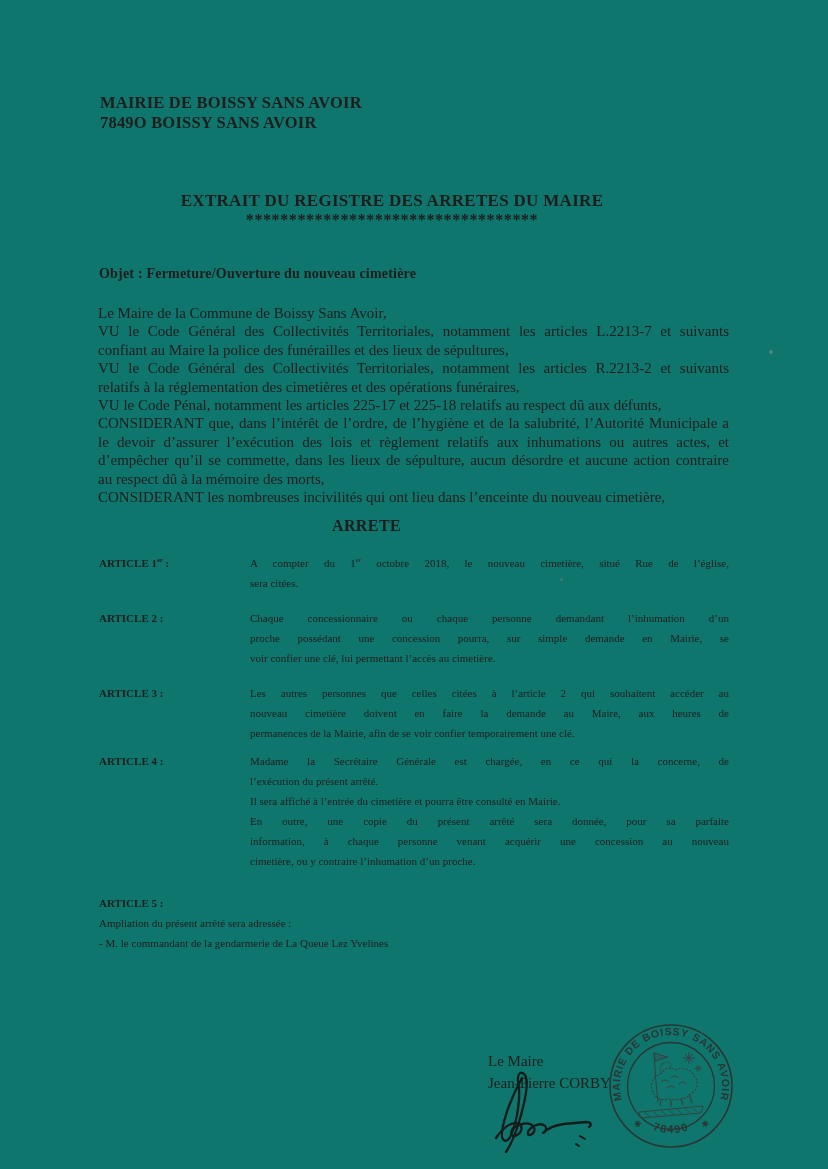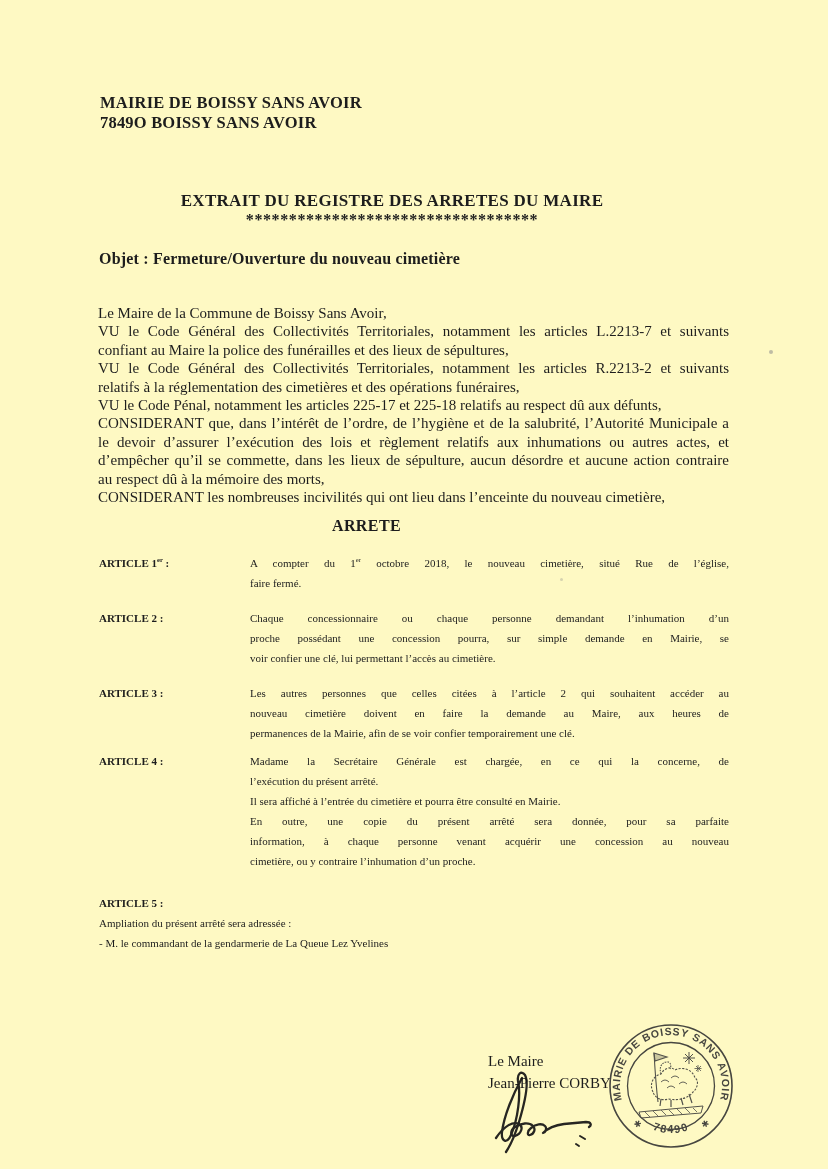--- a/index.html
+++ b/index.html
@@ -1,29 +1,29 @@
 <!DOCTYPE html>
 <html><head>
 <meta charset="utf-8">
 <style>
   html,body{margin:0;padding:0;background:#e8e8e8;}
   .page{
-    position:relative;width:828px;height:1169px;background:#fef9c3;
+    position:relative;width:828px;height:1169px;background:#0f766e;
     font-family:"Liberation Serif","DejaVu Serif",serif;color:#1d1d1d;
     overflow:hidden;margin:0;
   }
   .abs{position:absolute;}
   
   .org-block{left:100px;top:93px;font-size:16.5px;font-weight:bold;line-height:19.5px;letter-spacing:.2px;}
   
   .title-block{left:0;top:191px;width:784px;text-align:center;font-weight:bold;}
   .title-block .heading{font-size:17px;letter-spacing:.3px;}
   .title-block .separator{font-size:16px;line-height:14px;letter-spacing:.6px;margin-top:2px;}
   
-  .subject{left:99px;top:250px;font-size:16px;font-weight:bold;letter-spacing:.2px;}
+  .subject{left:99px;top:266px;font-size:14px;font-weight:bold;letter-spacing:.2px;}
   
   .preamble{left:98px;top:304px;width:631px;font-size:15px;}
   .preamble .tline{line-height:18.4px;}
   
   .decree{left:0;top:517px;width:733px;text-align:center;font-weight:bold;font-size:16px;letter-spacing:.4px;}
   
   .articles{left:99px;top:553px;width:630px;font-size:11px;}
   .article{display:flex;}
   .article + .article{margin-top:15px;}
   .article:nth-child(4){margin-top:8px;}
@@ -78,21 +78,21 @@
       <div class="tline">CONSIDERANT les nombreuses incivilités qui ont lieu dans l’enceinte du nouveau cimetière,</div>
     </div>
 
   <div class="abs decree">ARRETE</div>
 
   <div class="abs articles" id="articles">
       <div class="article">
         <div class="alabel"><span>ARTICLE 1</span><sup>er</sup><span> :</span></div>
         <div class="abody">
           <div class="tline just"><span>A compter du 1</span><sup>er</sup><span> octobre 2018, le nouveau cimetière, situé Rue de l’église,</span></div>
-          <div class="tline">faire fermé.</div>
+          <div class="tline">sera citées.</div>
         </div>
       </div>
       <div class="article">
         <div class="alabel"><span>ARTICLE 2</span><span> :</span></div>
         <div class="abody">
           <div class="tline just">Chaque concessionnaire ou chaque personne demandant l’inhumation d’un</div>
           <div class="tline just">proche possédant une concession pourra, sur simple demande en Mairie, se</div>
           <div class="tline">voir confier une clé, lui permettant l’accès au cimetière.</div>
         </div>
       </div>

